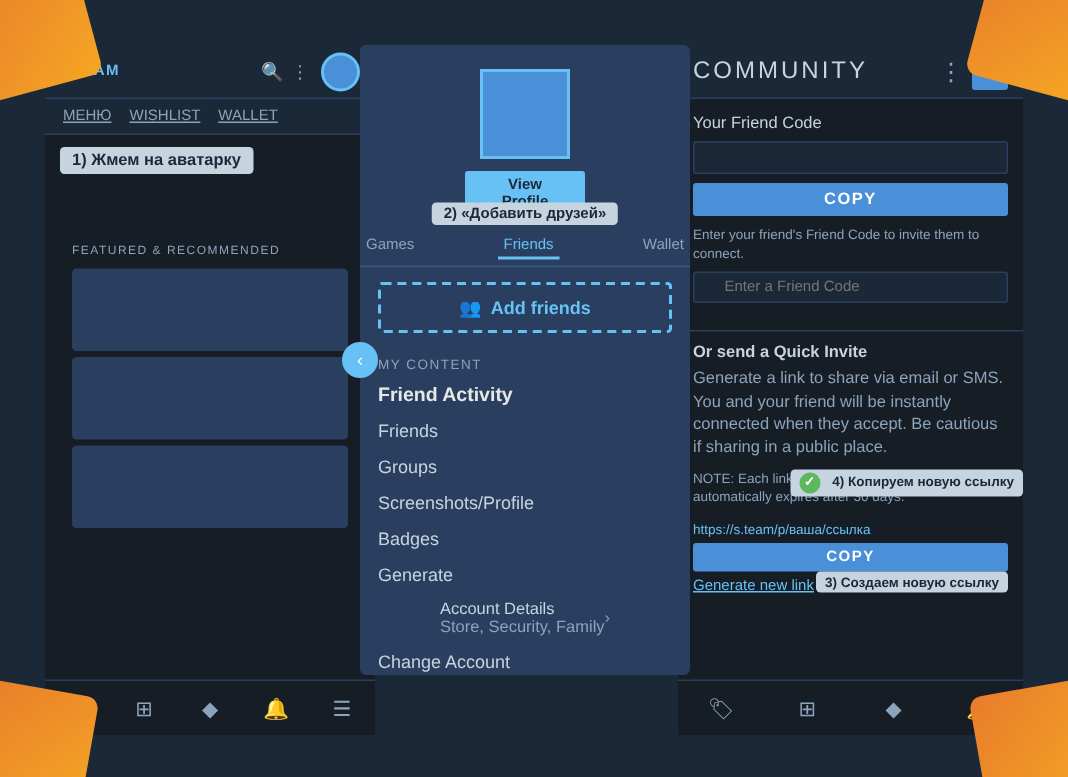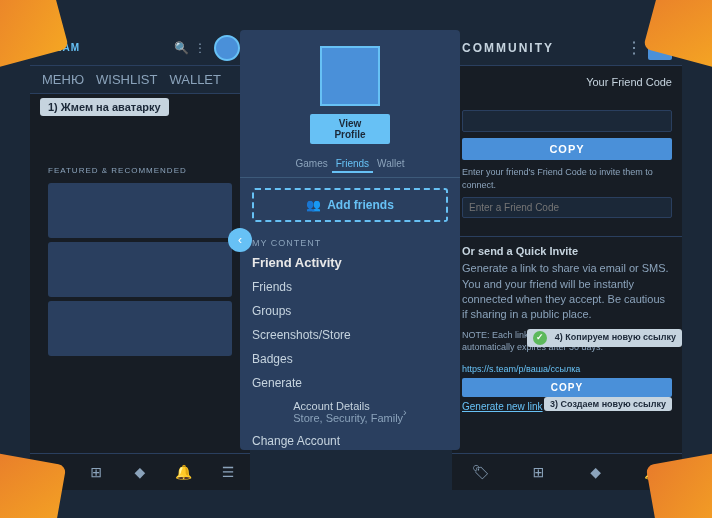--- a/index.html
+++ b/index.html
@@ -95,25 +95,26 @@
 
     .steam-nav {
       display: flex;
       padding: 4px 8px;
       gap: 4px;
       background: #1b2838;
       border-bottom: 1px solid #2a3f5f;
     }
 
     .steam-nav-item {
-      font-size: 13px;
+      font-size: 10px;
       color: #8ba3bb;
       padding: 2px 4px;
       cursor: pointer;
       text-transform: uppercase;
+      text-decoration: underline;
     }
 
     .tooltip-box {
       position: absolute;
       top: 68px;
       left: 10px;
       background: #c6d4df;
       color: #1b2838;
       font-size: 11px;
       padding: 3px 8px;
@@ -235,21 +236,21 @@
       font-size: 10px;
       padding: 2px 8px;
       border-radius: 3px;
       white-space: nowrap;
       z-index: 20;
       font-weight: bold;
     }
 
     .profile-tabs {
       display: flex;
-      justify-content: center;
+      justify-content: space-between;
       border-bottom: 1px solid #3d5a7a;
       padding: 4px 0;
     }
 
     .profile-tab {
       font-size: 10px;
       color: #8ba3bb;
       cursor: pointer;
       padding: 2px 4px;
     }
@@ -322,22 +323,22 @@
       display: flex;
       align-items: center;
       justify-content: flex-end;
       padding: 8px 10px;
       background: #1b2838;
       border-bottom: 1px solid #2a3f5f;
       height: 36px;
     }
 
     .community-title {
-      font-size: 12px;
-      font-weight: bold;
+      font-size: 16px;
+      font-weight: normal;
       color: #c6d4df;
       letter-spacing: 2px;
       text-transform: uppercase;
       margin-right: auto;
     }
 
     .community-dots {
       color: #8ba3bb;
       font-size: 16px;
       cursor: pointer;
@@ -351,22 +352,21 @@
       border-radius: 2px;
     }
 
     .friend-code-section {
       padding: 10px;
     }
 
     .section-label {
       font-size: 11px;
       color: #c6d4df;
-      margin-bottom: 22px;
-      text-align: right;
+      margin-bottom: 6px;
     }
 
     .friend-code-input {
       width: 100%;
       background: #1b2838;
       border: 1px solid #2a3f5f;
       color: #c6d4df;
       padding: 4px 6px;
       font-size: 11px;
       border-radius: 2px;
@@ -392,21 +392,21 @@
       color: #8ba3bb;
       line-height: 1.4;
       margin-bottom: 6px;
     }
 
     .friend-code-enter {
       width: 100%;
       background: #1b2838;
       border: 1px solid #2a3f5f;
       color: #8ba3bb;
-      padding: 4px 6px;
+      padding: 4px 20px;
       font-size: 10px;
       border-radius: 2px;
     }
 
     .divider {
       height: 1px;
       background: #2a3f5f;
       margin: 8px 0;
     }
 
@@ -522,38 +522,39 @@
     <span class="bottom-nav-icon">☰</span>
   </div>
 </div>
 
 <div class="middle-panel">
   <div class="back-btn">‹</div>
 
   <div class="profile-avatar"></div>
   <div class="view-profile-btn">View Profile</div>
 
+  <div class="add-friends-tooltip">2) «Добавить друзей»</div>
 
   <div class="profile-tabs">
     <span class="profile-tab">Games</span>
     <span class="profile-tab active">Friends</span>
     <span class="profile-tab">Wallet</span>
   </div>
 
   <div class="add-friends-big-btn">
     <span>👥</span>
     <span>Add friends</span>
   </div>
 
   <div class="my-content-label">MY CONTENT</div>
 
   <div class="menu-item bold">Friend Activity</div>
   <div class="menu-item">Friends</div>
   <div class="menu-item">Groups</div>
-  <div class="menu-item">Screenshots/Store</div>
+  <div class="menu-item">Screenshots/Profile</div>
   <div class="menu-item">Badges</div>
   <div class="menu-item">Generate</div>
   <div class="menu-item-with-arrow">
     <div>
       <div>Account Details</div>
       <div style="font-size:11px; color:#8ba3bb;">Store, Security, Family</div>
     </div>
     <span style="color:#8ba3bb;">›</span>
   </div>
   <div class="menu-item">Change Account</div>

